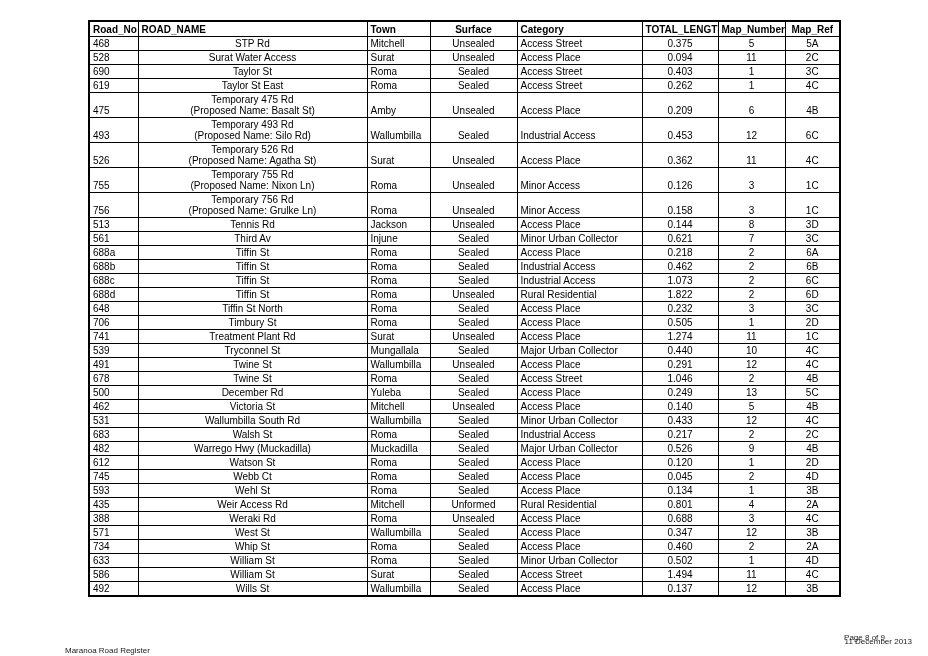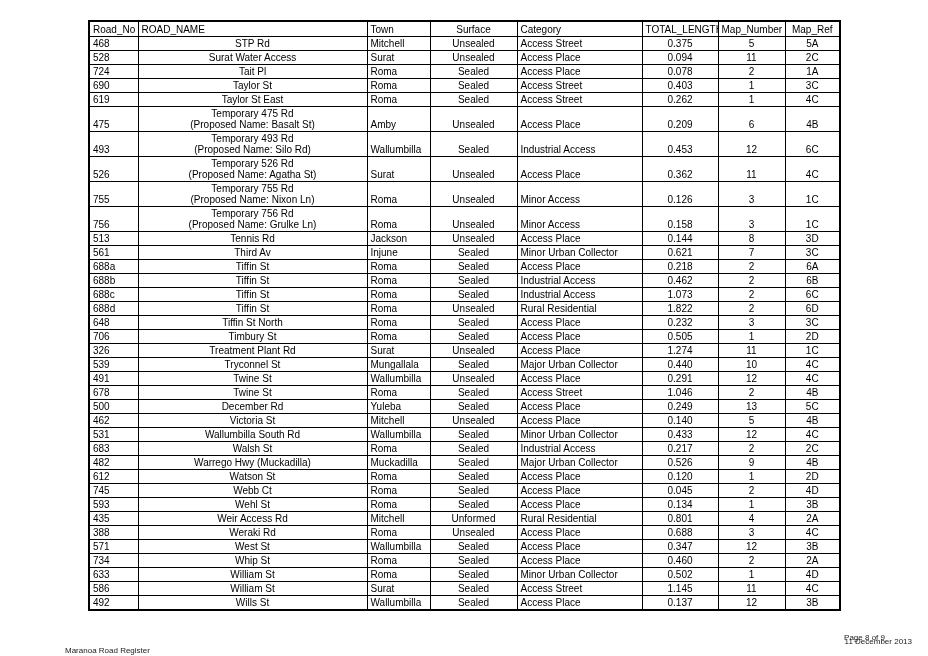--- a/index.html
+++ b/index.html
@@ -27,21 +27,21 @@
   .register-table th, .register-table td {
     border: 1px solid #000000;
     font-size: 10px;
     line-height: 11px;
     padding: 1px 3px 1px 3px;
     vertical-align: bottom;
     overflow: hidden;
     white-space: nowrap;
   }
   .register-table th {
-    font-weight: normal;
+    font-weight: bold;
     height: 15px;
     text-align: left;
     margin-left: 16px;
   }
   .register-table td { height: 13px; }
   
   .register-table th:nth-child(4), .register-table td:nth-child(4),
   .register-table th:nth-child(6), .register-table td:nth-child(6),
   .register-table th:nth-child(7), .register-table td:nth-child(7),
   .register-table th:nth-child(8), .register-table td:nth-child(8) {
@@ -106,32 +106,20 @@
             <span class="name-line">Surat Water Access</span>
           </td>
           <td>Surat</td>
           <td>Unsealed</td>
           <td>Access Place</td>
           <td>0.094</td>
           <td>11</td>
           <td>2C</td>
         </tr>
         <tr>
-          <td>724</td>
-          <td>
-            <span class="name-line">Tait Pl</span>
-          </td>
-          <td>Roma</td>
-          <td>Sealed</td>
-          <td>Access Place</td>
-          <td>0.078</td>
-          <td>2</td>
-          <td>1A</td>
-        </tr>
-        <tr>
           <td>690</td>
           <td>
             <span class="name-line">Taylor St</span>
           </td>
           <td>Roma</td>
           <td>Sealed</td>
           <td>Access Street</td>
           <td>0.403</td>
           <td>1</td>
           <td>3C</td>
@@ -303,21 +291,21 @@
             <span class="name-line">Timbury St</span>
           </td>
           <td>Roma</td>
           <td>Sealed</td>
           <td>Access Place</td>
           <td>0.505</td>
           <td>1</td>
           <td>2D</td>
         </tr>
         <tr>
-          <td>326</td>
+          <td>741</td>
           <td>
             <span class="name-line">Treatment Plant Rd</span>
           </td>
           <td>Surat</td>
           <td>Unsealed</td>
           <td>Access Place</td>
           <td>1.274</td>
           <td>11</td>
           <td>1C</td>
         </tr>
@@ -514,21 +502,21 @@
           <td>4D</td>
         </tr>
         <tr>
           <td>586</td>
           <td>
             <span class="name-line">William St</span>
           </td>
           <td>Surat</td>
           <td>Sealed</td>
           <td>Access Street</td>
-          <td>1.145</td>
+          <td>1.494</td>
           <td>11</td>
           <td>4C</td>
         </tr>
         <tr>
           <td>492</td>
           <td>
             <span class="name-line">Wills St</span>
           </td>
           <td>Wallumbilla</td>
           <td>Sealed</td>

